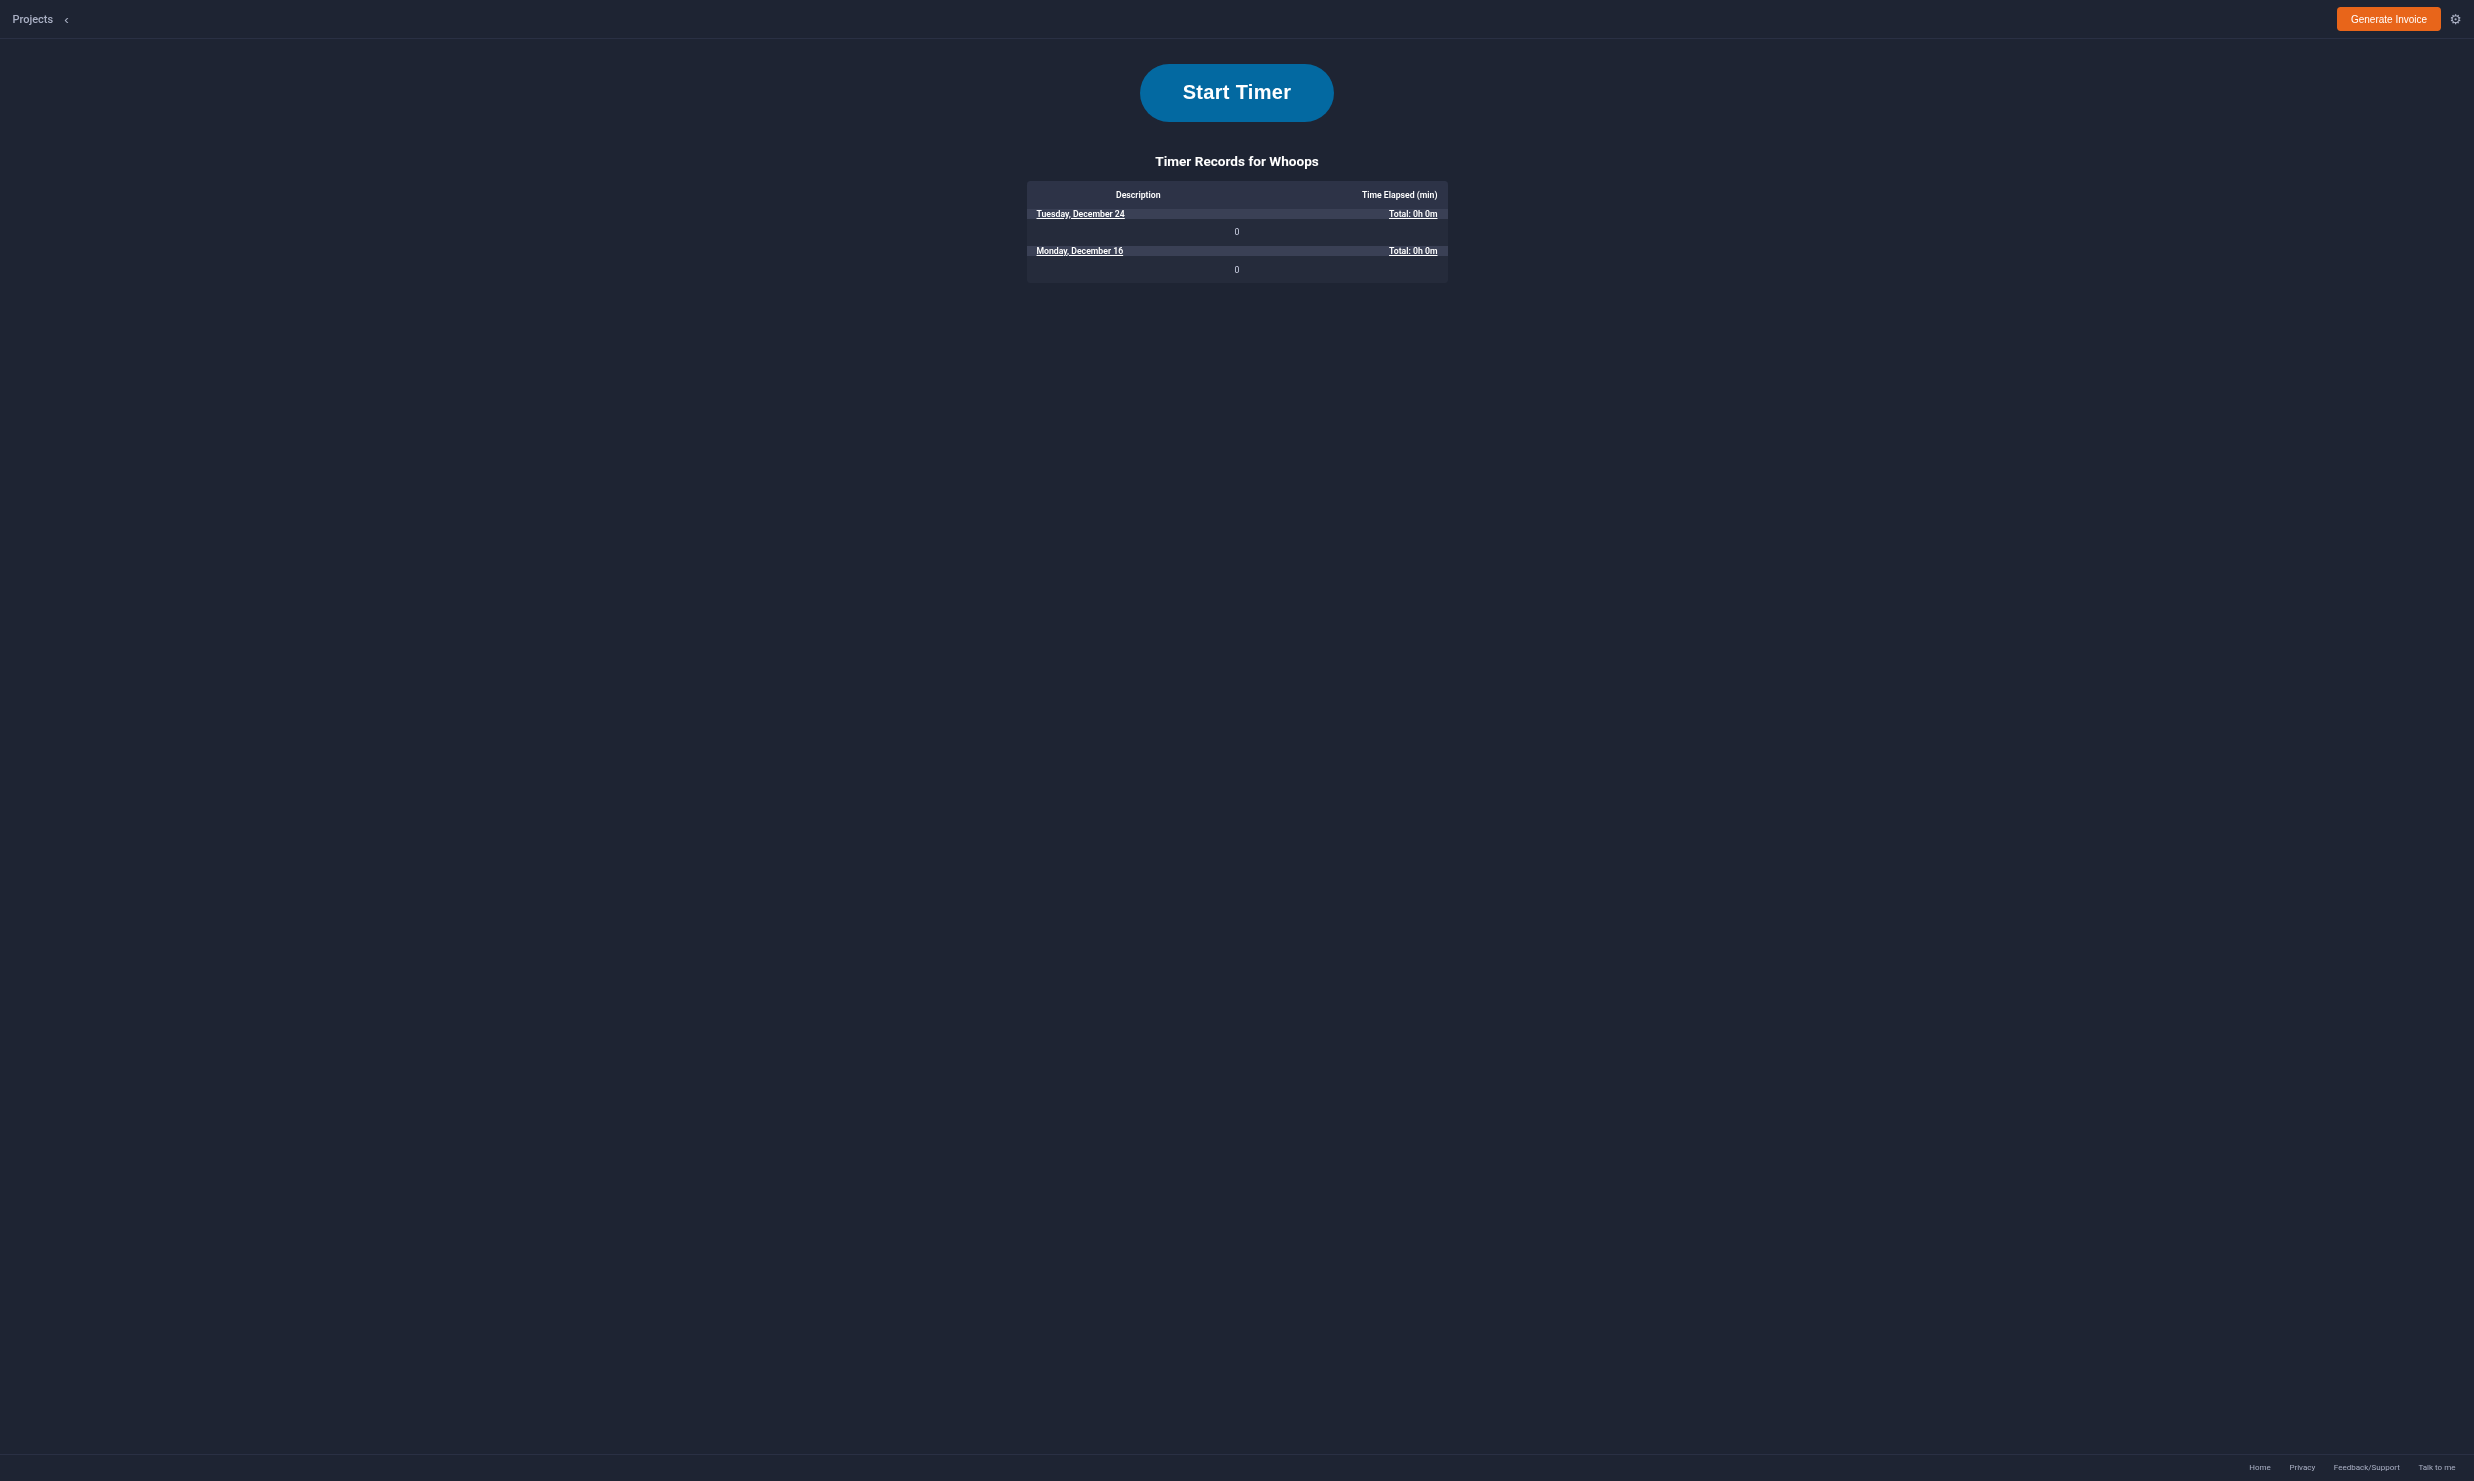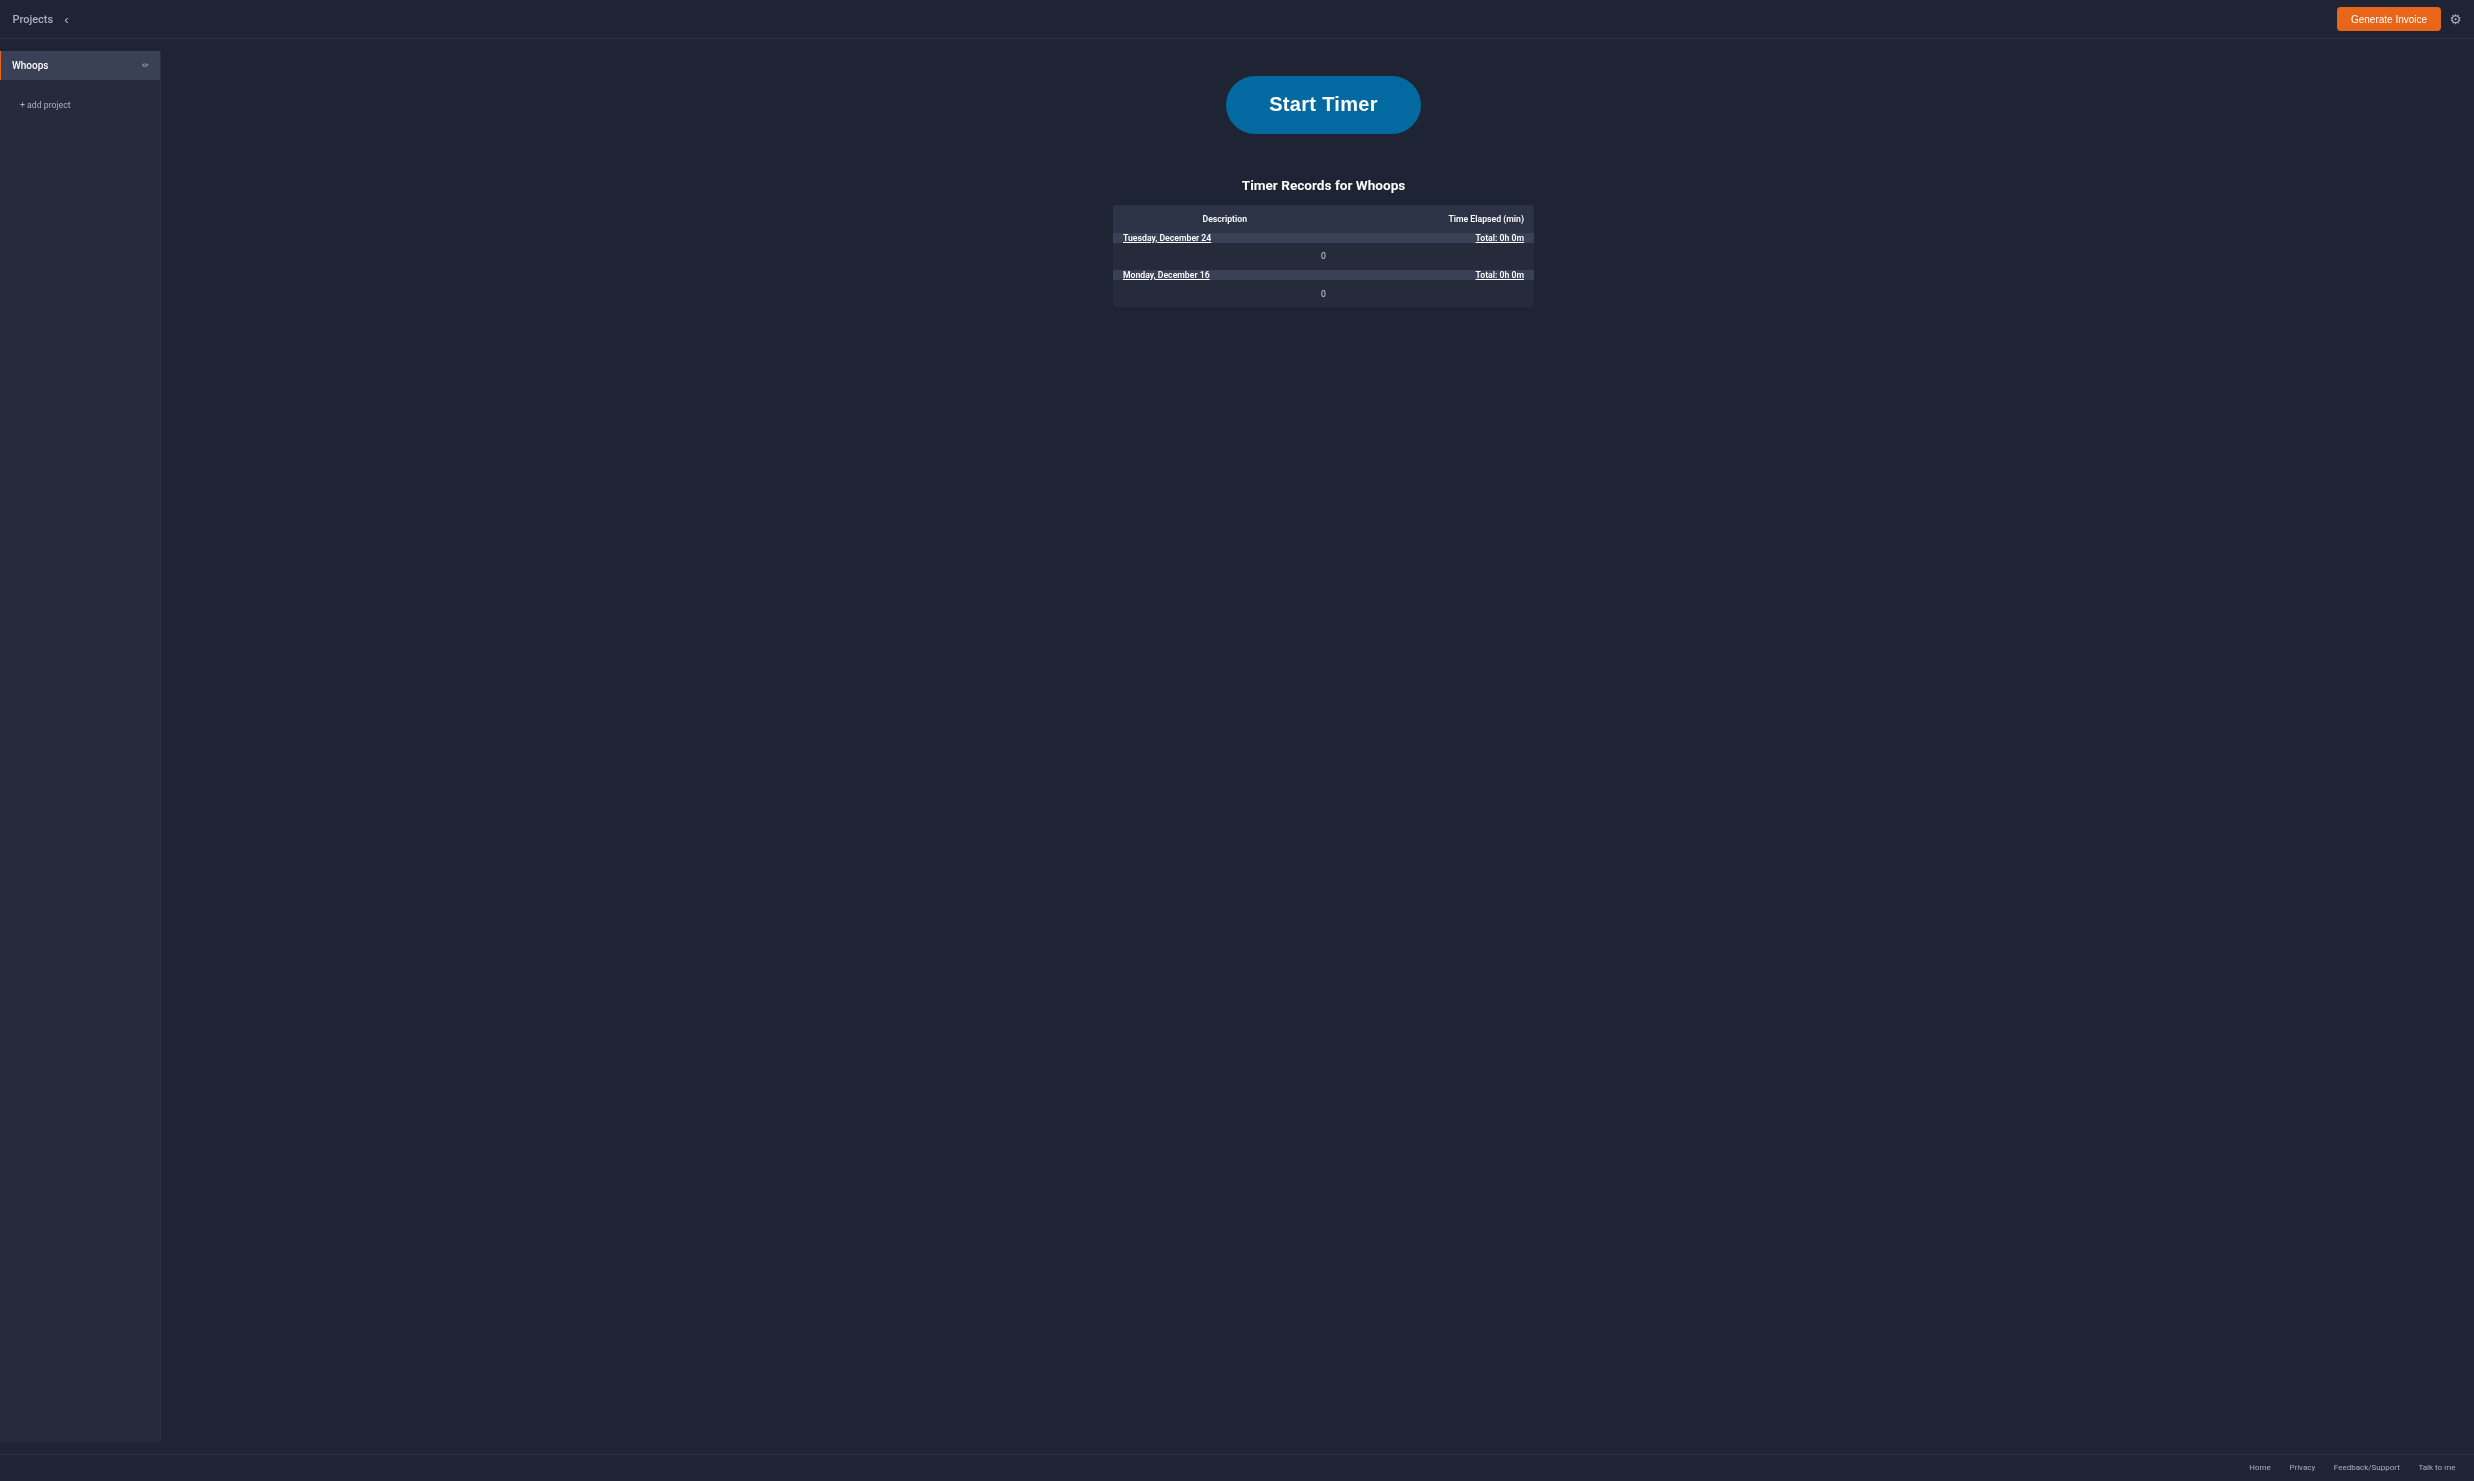--- a/index.html
+++ b/index.html
@@ -1,19 +1,18 @@
 <!DOCTYPE html>
 <html style="font-size:10px"><head>
   <meta charset="utf-8">
   <style>
     * {
       margin: 0;
       padding: 0;
       box-sizing: border-box;
-      gap: 12px;
     }
 
     body {
       background-color: #1e2433;
       color: #ffffff;
       font-family: -apple-system, BlinkMacSystemFont, 'Segoe UI', Roboto, sans-serif;
       min-height: 100vh;
       display: flex;
       flex-direction: column;
     }
@@ -262,27 +261,20 @@
   <div class="top-bar-right">
     <button class="generate-invoice-btn">Generate Invoice</button>
     <button class="settings-icon-btn">
       <span class="gear-icon"></span>
     </button>
   </div>
 </div>
 
 <div class="main-layout">
 
-  <div class="sidebar">
-    <div class="sidebar-project-item">
-      <span class="sidebar-project-name">Whoops</span>
-      <span class="sidebar-edit-icon pencil-icon"></span>
-    </div>
-    <div class="sidebar-add-project">+ add project</div>
-  </div>
 
   <div class="content-area">
     <button class="start-timer-btn">Start Timer</button>
 
     <div class="timer-records-section">
       <h2 class="timer-records-title">Timer Records for Whoops</h2>
 
       <table class="records-table">
         <thead>
           <tr>

